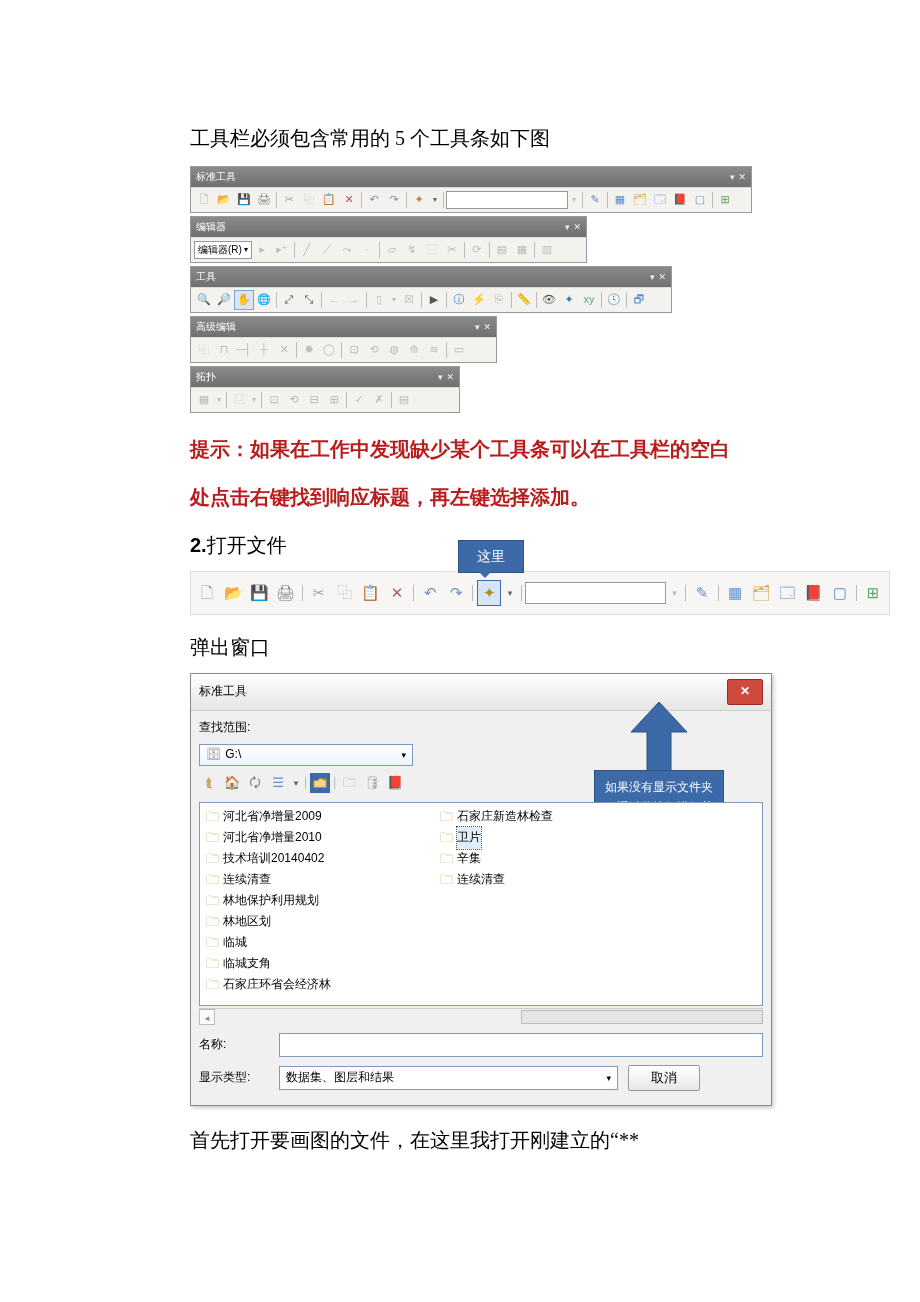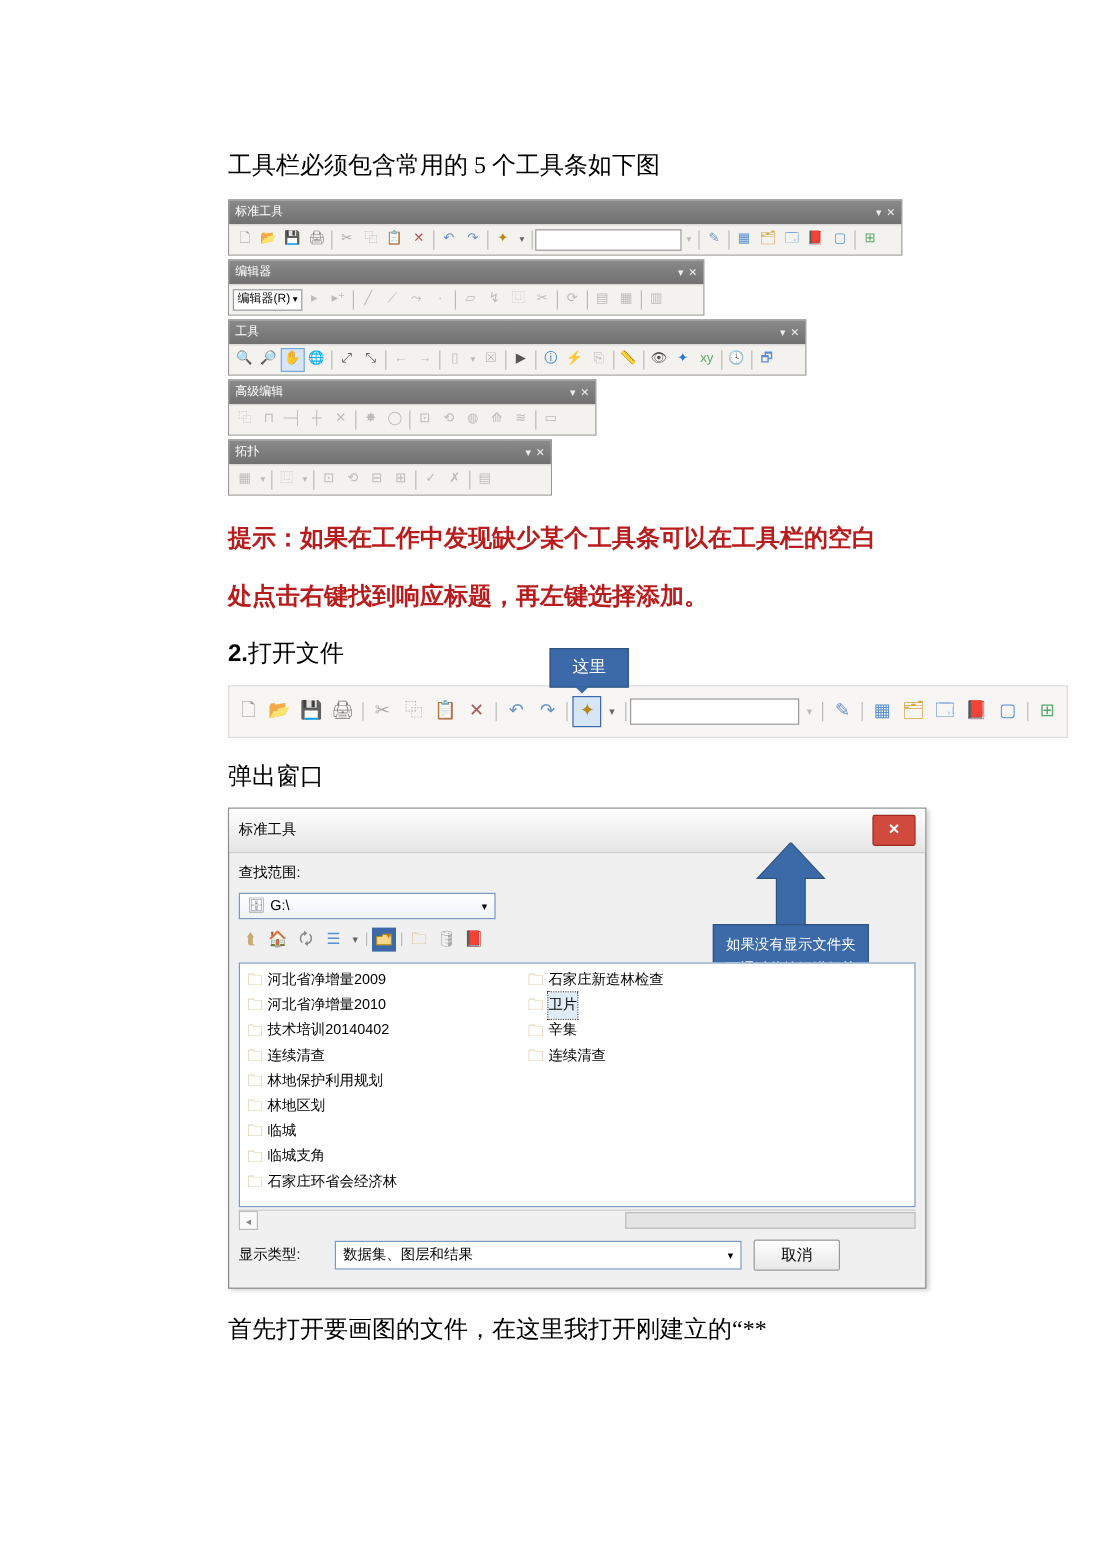--- a/index.html
+++ b/index.html
@@ -539,20 +539,24 @@
       </div>
   </div>
 
   <div class="dlg-scroll">
     <span class="dlg-scroll-left">◂</span>
     <span class="dlg-scroll-thumb"></span>
   </div>
 
   <div class="dlg-bottom">
     <div class="dlg-row2">
+      <span class="dlg-label">名称:</span>
+      <span class="dlg-input"></span>
+    </div>
+    <div class="dlg-row2">
       <span class="dlg-label">显示类型:</span>
       <span class="dlg-select2">
         <span>数据集、图层和结果</span>
         <span style="font-size:9px;">▾</span>
       </span>
       <span class="dlg-btn">取消</span>
     </div>
   </div>
 </div>
 

